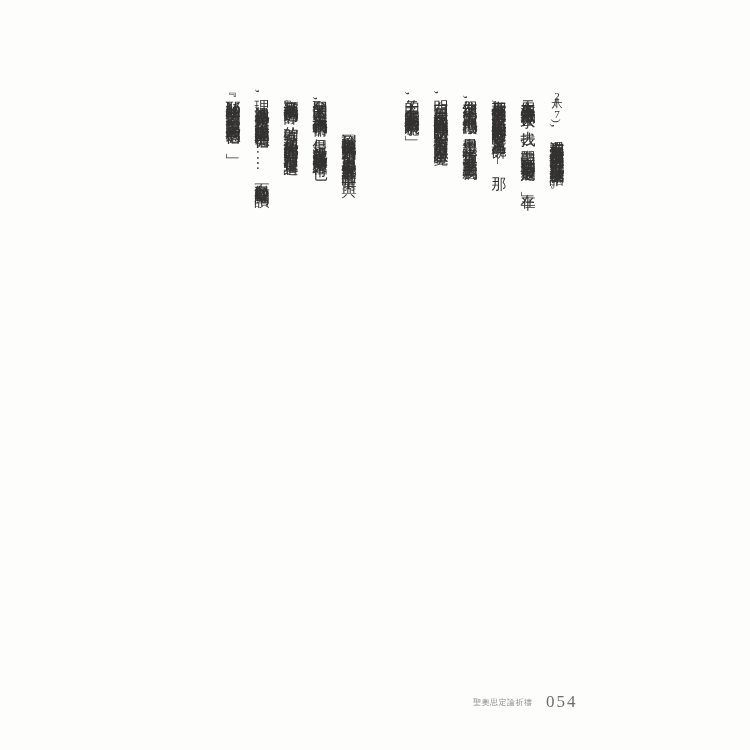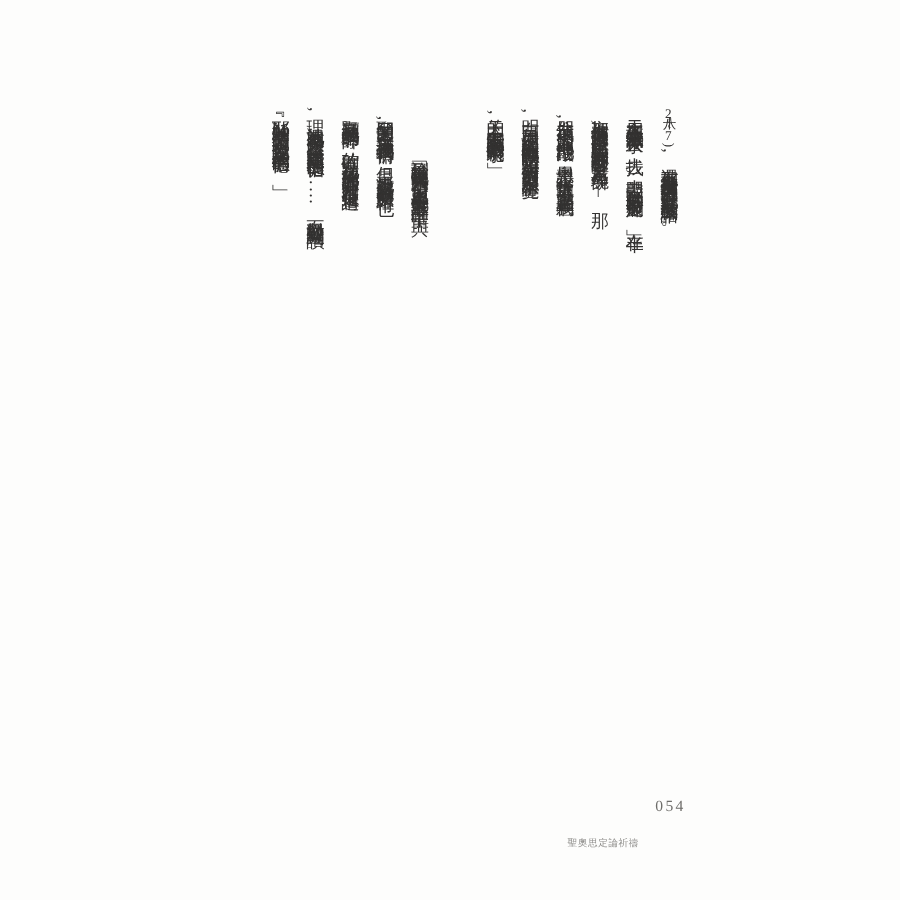--- a/index.html
+++ b/index.html
@@ -53,22 +53,22 @@
     left: 446px;
     top: 697px;
     font-size: 8px;
     letter-spacing: 0.5px;
     color: #8d8c89;
     margin-left: 27px;
   }
   .footer-page {
     position: absolute;
     left: 546px;
-    top: 664px;
-    font-size: 13px;
+    top: 692px;
+    font-size: 17px;
     letter-spacing: 2px;
     color: #6e6d6a;
   }
 </style>
 </head>
 <body>
 
 <div class="page">
 
   <div class="text-block">

